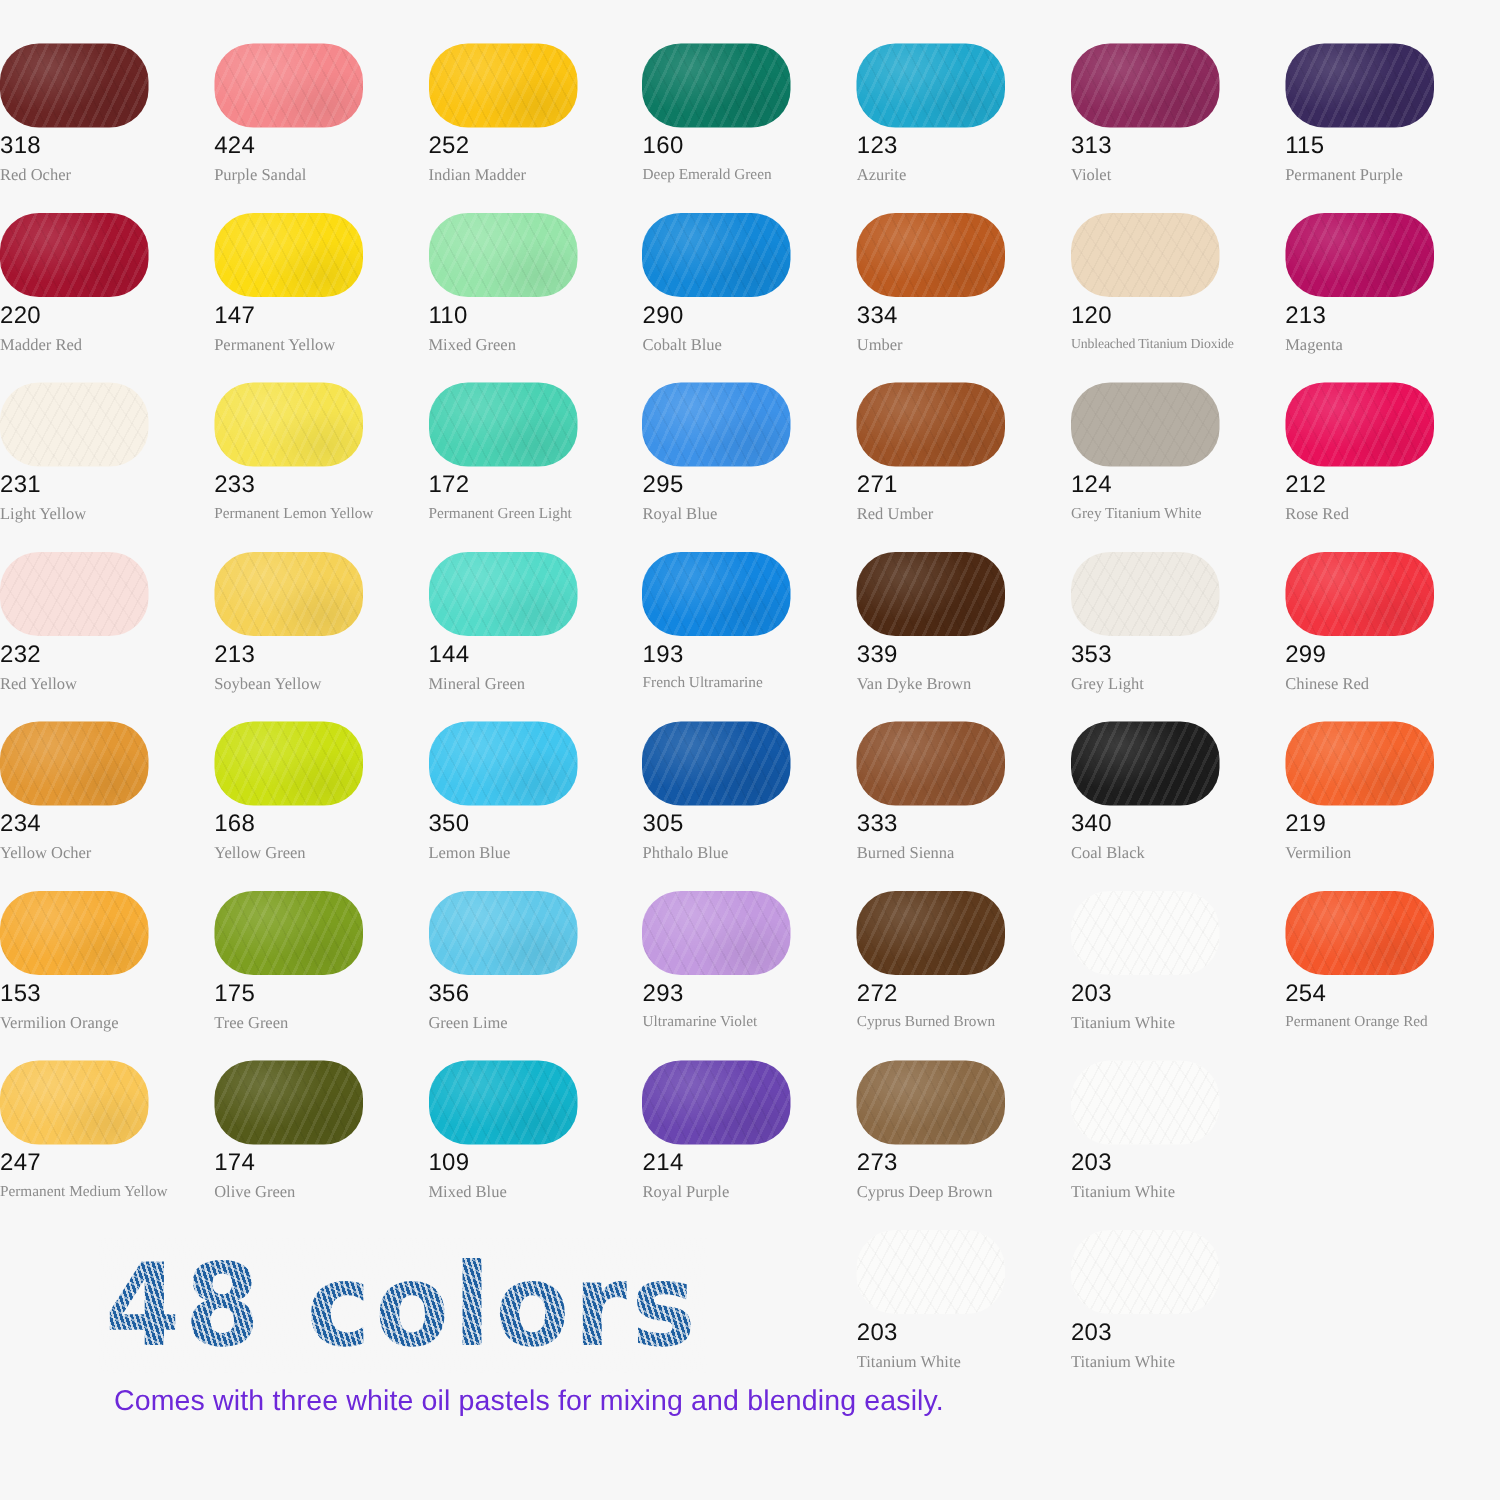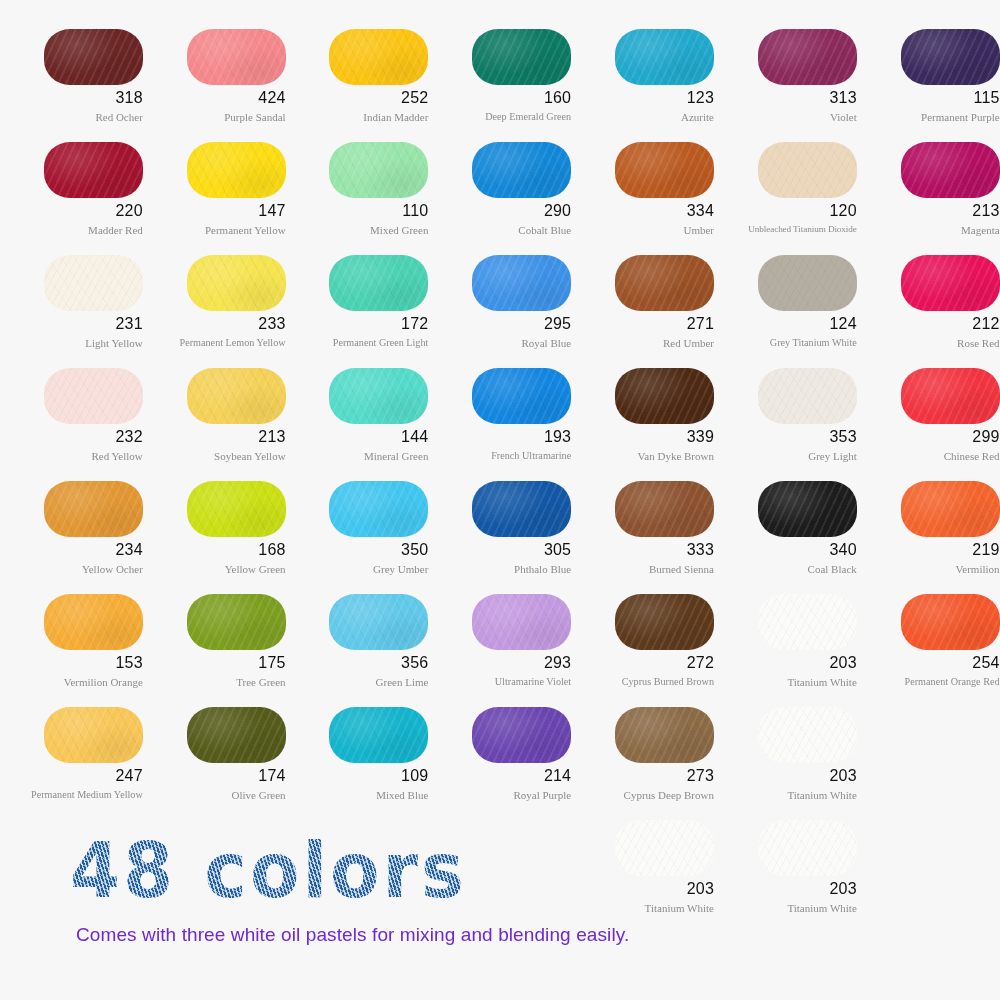--- a/index.html
+++ b/index.html
@@ -25,21 +25,21 @@
     grid-template-columns: repeat(7, 142.8px);
     grid-auto-rows: 113px;
     justify-items: center;
   }
 
   .swatch-cell {
     width: 142.8px;
     height: 113px;
     display: flex;
     flex-direction: column;
-    align-items: flex-end;
+    align-items: flex-start;
     position: relative;
   }
   .swatch-cell.empty {
     visibility: hidden;
   }
 
   .chip {
     width: 99px;
     height: 56px;
     border-radius: 26px / 25px;
@@ -301,21 +301,21 @@
       <div class="cname">Yellow Ocher</div>
     </div>
     <div class="swatch-cell">
       <div class="chip" style="background: rgb(203, 224, 19);"></div>
       <div class="code">168</div>
       <div class="cname">Yellow Green</div>
     </div>
     <div class="swatch-cell">
       <div class="chip" style="background: rgb(65, 198, 239);"></div>
       <div class="code">350</div>
-      <div class="cname">Grey Umber</div>
+      <div class="cname">Lemon Blue</div>
     </div>
     <div class="swatch-cell">
       <div class="chip" style="background: rgb(19, 88, 166);"></div>
       <div class="code">305</div>
       <div class="cname">Phthalo Blue</div>
     </div>
     <div class="swatch-cell">
       <div class="chip" style="background: rgb(141, 83, 48);"></div>
       <div class="code">333</div>
       <div class="cname">Burned Sienna</div>

